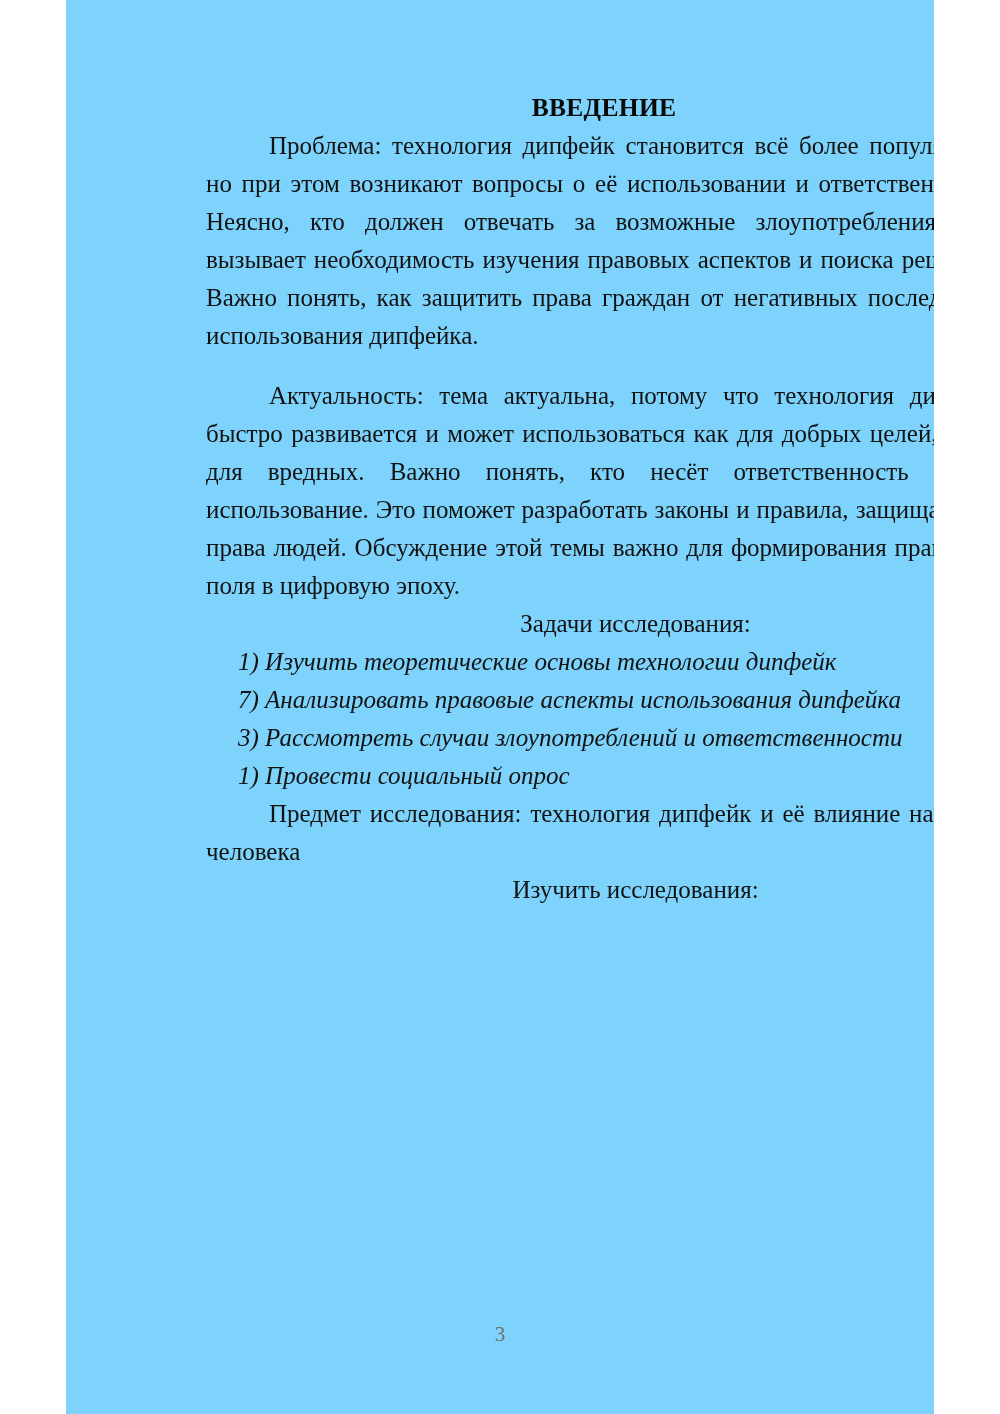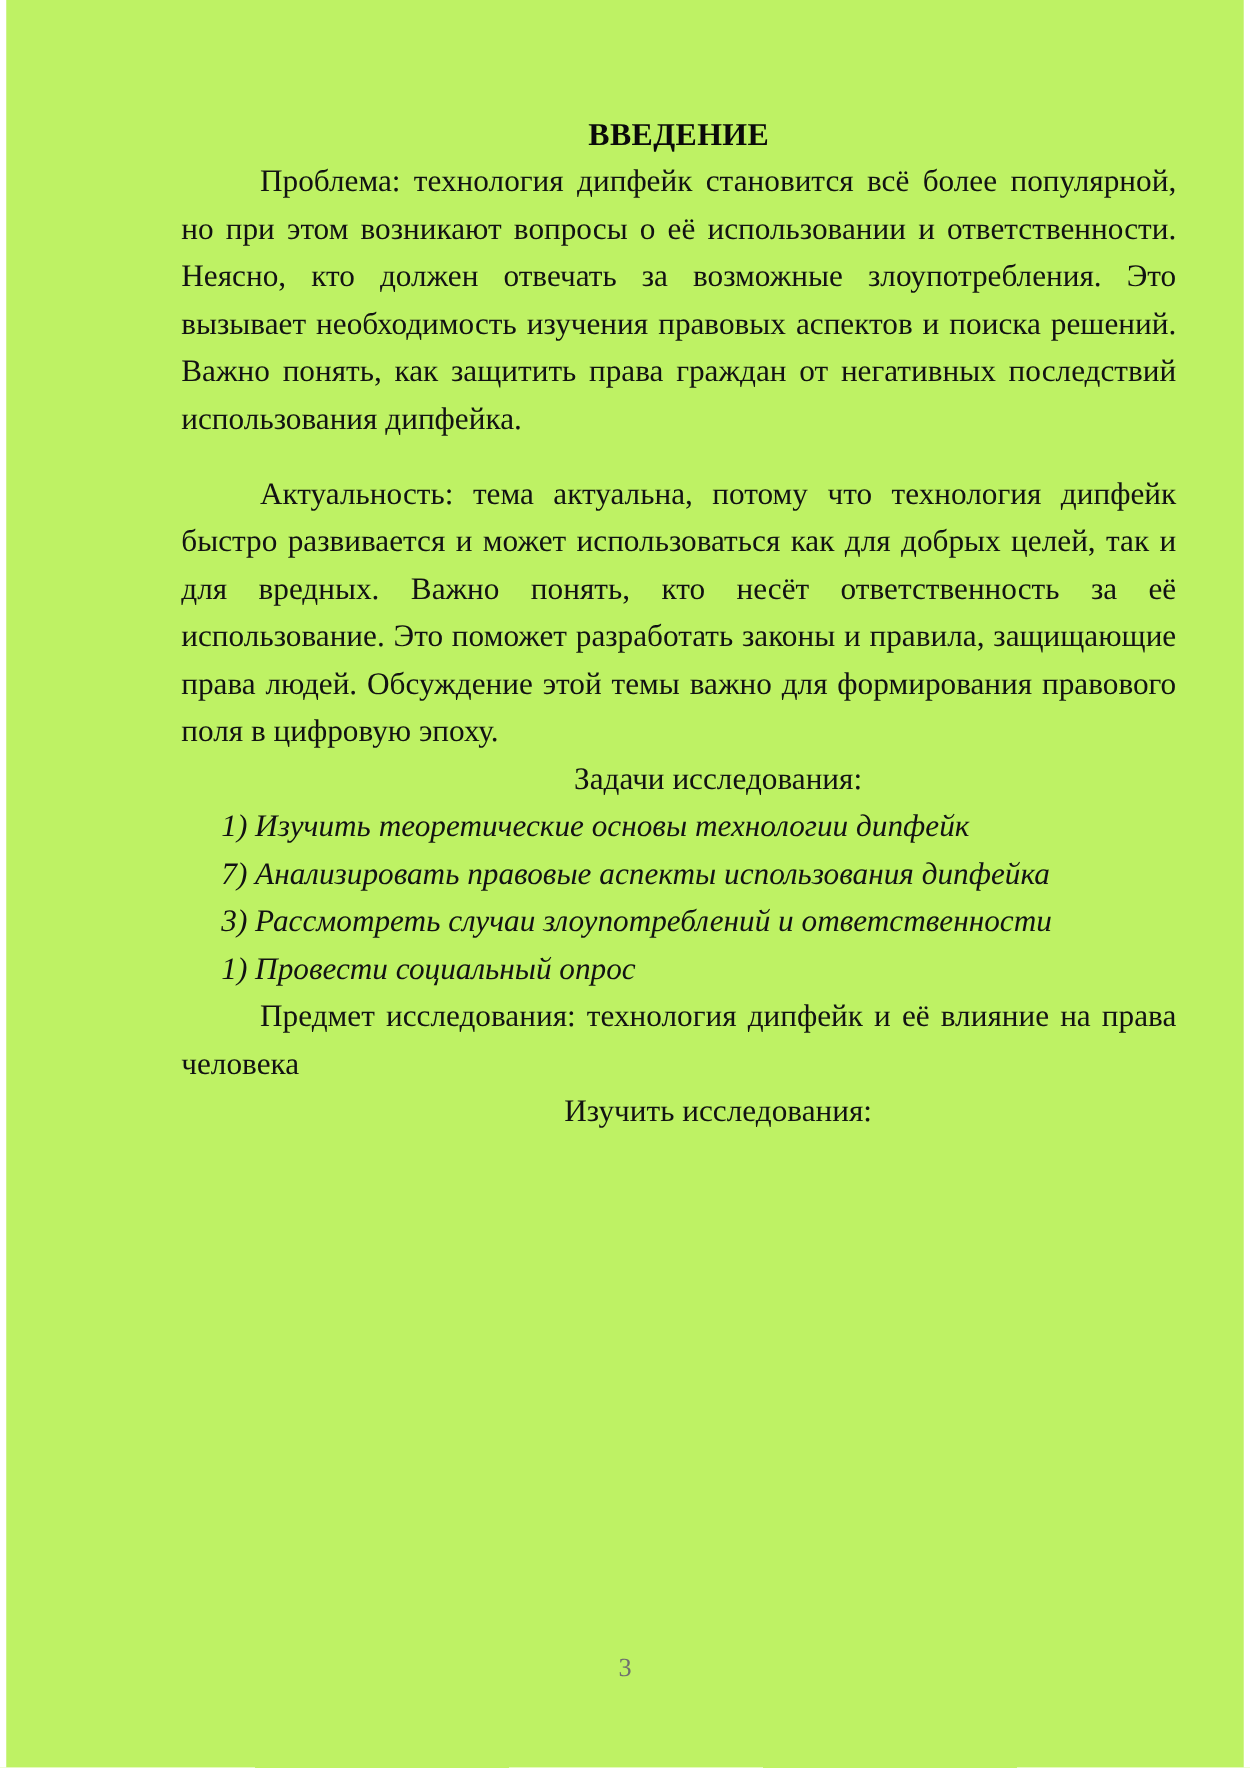--- a/index.html
+++ b/index.html
@@ -9,24 +9,24 @@
     background: #ffffff;
   }
 
   body {
     font-family: "Liberation Serif", "DejaVu Serif", serif;
     color: #0d0d0d;
   }
 
   .page {
     position: relative;
-    width: 990px;
+    width: 868px;
     height: 1414px;
     margin: 0 auto;
-    background: #bef264;
+    background: #7dd3fc;
     overflow: hidden;
     box-sizing: border-box;
   }
 
   .content {
     position: absolute;
     left: 140px;
     top: 0;
     width: 796px;      
   }

